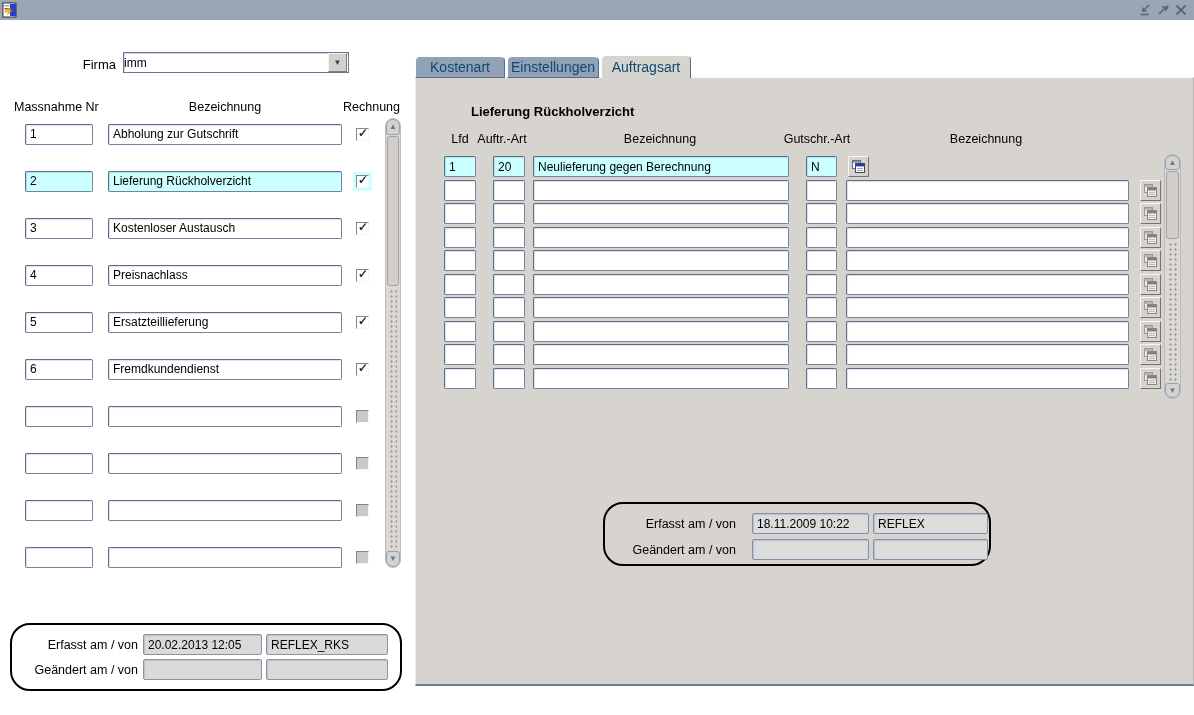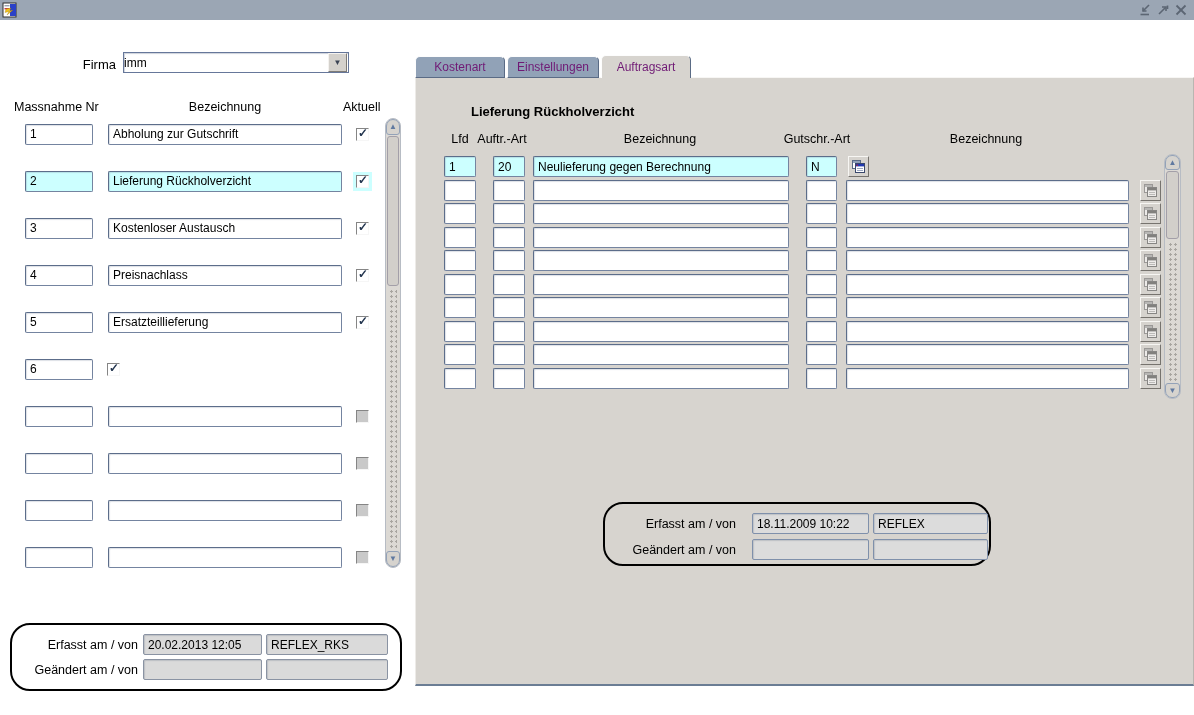--- a/index.html
+++ b/index.html
@@ -87,21 +87,21 @@
   .right-audit .audit-row.r1{top:9px;}
   .right-audit .audit-row.r2{top:35px;}
   .right-audit .audit-label{width:131px;}
   .right-audit .afld{background:#dcdcdc;border-color:#7f90ab;}
   .right-audit .afld.a1{width:117px;margin-left:16px;}
   .right-audit .afld.a2{width:115px;margin-left:4px;}
 
   
   .tabstrip{position:absolute;left:415px;top:55px;height:23px;display:flex;align-items:flex-end;z-index:3;}
   .tab{box-sizing:border-box;height:22px;margin-right:2px;display:flex;align-items:center;justify-content:center;
-       font-size:12px;color:#701a75;background:#91a2b7;border:1px solid #5a6b85;
+       font-size:14px;color:#0c4a6e;background:#91a2b7;border:1px solid #5a6b85;
        border-top-color:#fdfdfd;border-left-color:#fdfdfd;border-radius:5px 5px 0 0;cursor:default;}
   .tab.t0{width:90px;}
   .tab.t1{width:92px;}
   .tab.t2{width:90px;}
   .tab.active{background:#d7d4cf;height:23px;border-bottom:none;z-index:4;}
   .panel{position:absolute;left:415px;top:77px;width:779px;height:609px;background:#d7d4cf;
          box-sizing:border-box;border-top:1px solid #f7f6f4;border-left:1px solid #edebe8;
          border-bottom:2px solid #6b7d94;border-right:1px solid #b9b6b1;z-index:1;}
   .panel-title{position:absolute;left:55px;top:26px;font-weight:bold;font-size:13px;}
   .rheaders span{position:absolute;top:54px;font-size:12.5px;text-align:center;}
@@ -165,21 +165,21 @@
   <div class="dropdown">
     <span class="dd-value">imm</span>
     <span class="dd-btn">
         <span class="tri">▼</span>
       </span>
   </div>
 
   <div class="lheaders">
     <span class="lh-nr">Massnahme Nr</span>
     <span class="lh-bez">Bezeichnung</span>
-    <span class="lh-akt">Aktuell</span>
+    <span class="lh-akt">Rechnung</span>
   </div>
 
   <div class="left-rows">
     <div class="lrow" data-selected="false">
       <input class="fld nr" value="1" style="">
       <input class="fld bez" value="Abholung zur Gutschrift" style="">
       <span class="cb-wrap" data-checked="true">
           <span class="cb"></span>
         </span>
     </div>
@@ -206,20 +206,21 @@
     </div>
     <div class="lrow" data-selected="false">
       <input class="fld nr" value="5" style="">
       <input class="fld bez" value="Ersatzteillieferung" style="">
       <span class="cb-wrap" data-checked="true">
           <span class="cb"></span>
         </span>
     </div>
     <div class="lrow" data-selected="false">
       <input class="fld nr" value="6" style="">
+      <input class="fld bez" value="Fremdkundendienst" style="">
       <span class="cb-wrap" data-checked="true">
           <span class="cb"></span>
         </span>
     </div>
     <div class="lrow" data-selected="false">
       <input class="fld nr" value="" style="">
       <input class="fld bez" value="" style="">
       <span class="cb-wrap" data-checked="false">
           <span class="cb"></span>
         </span>

